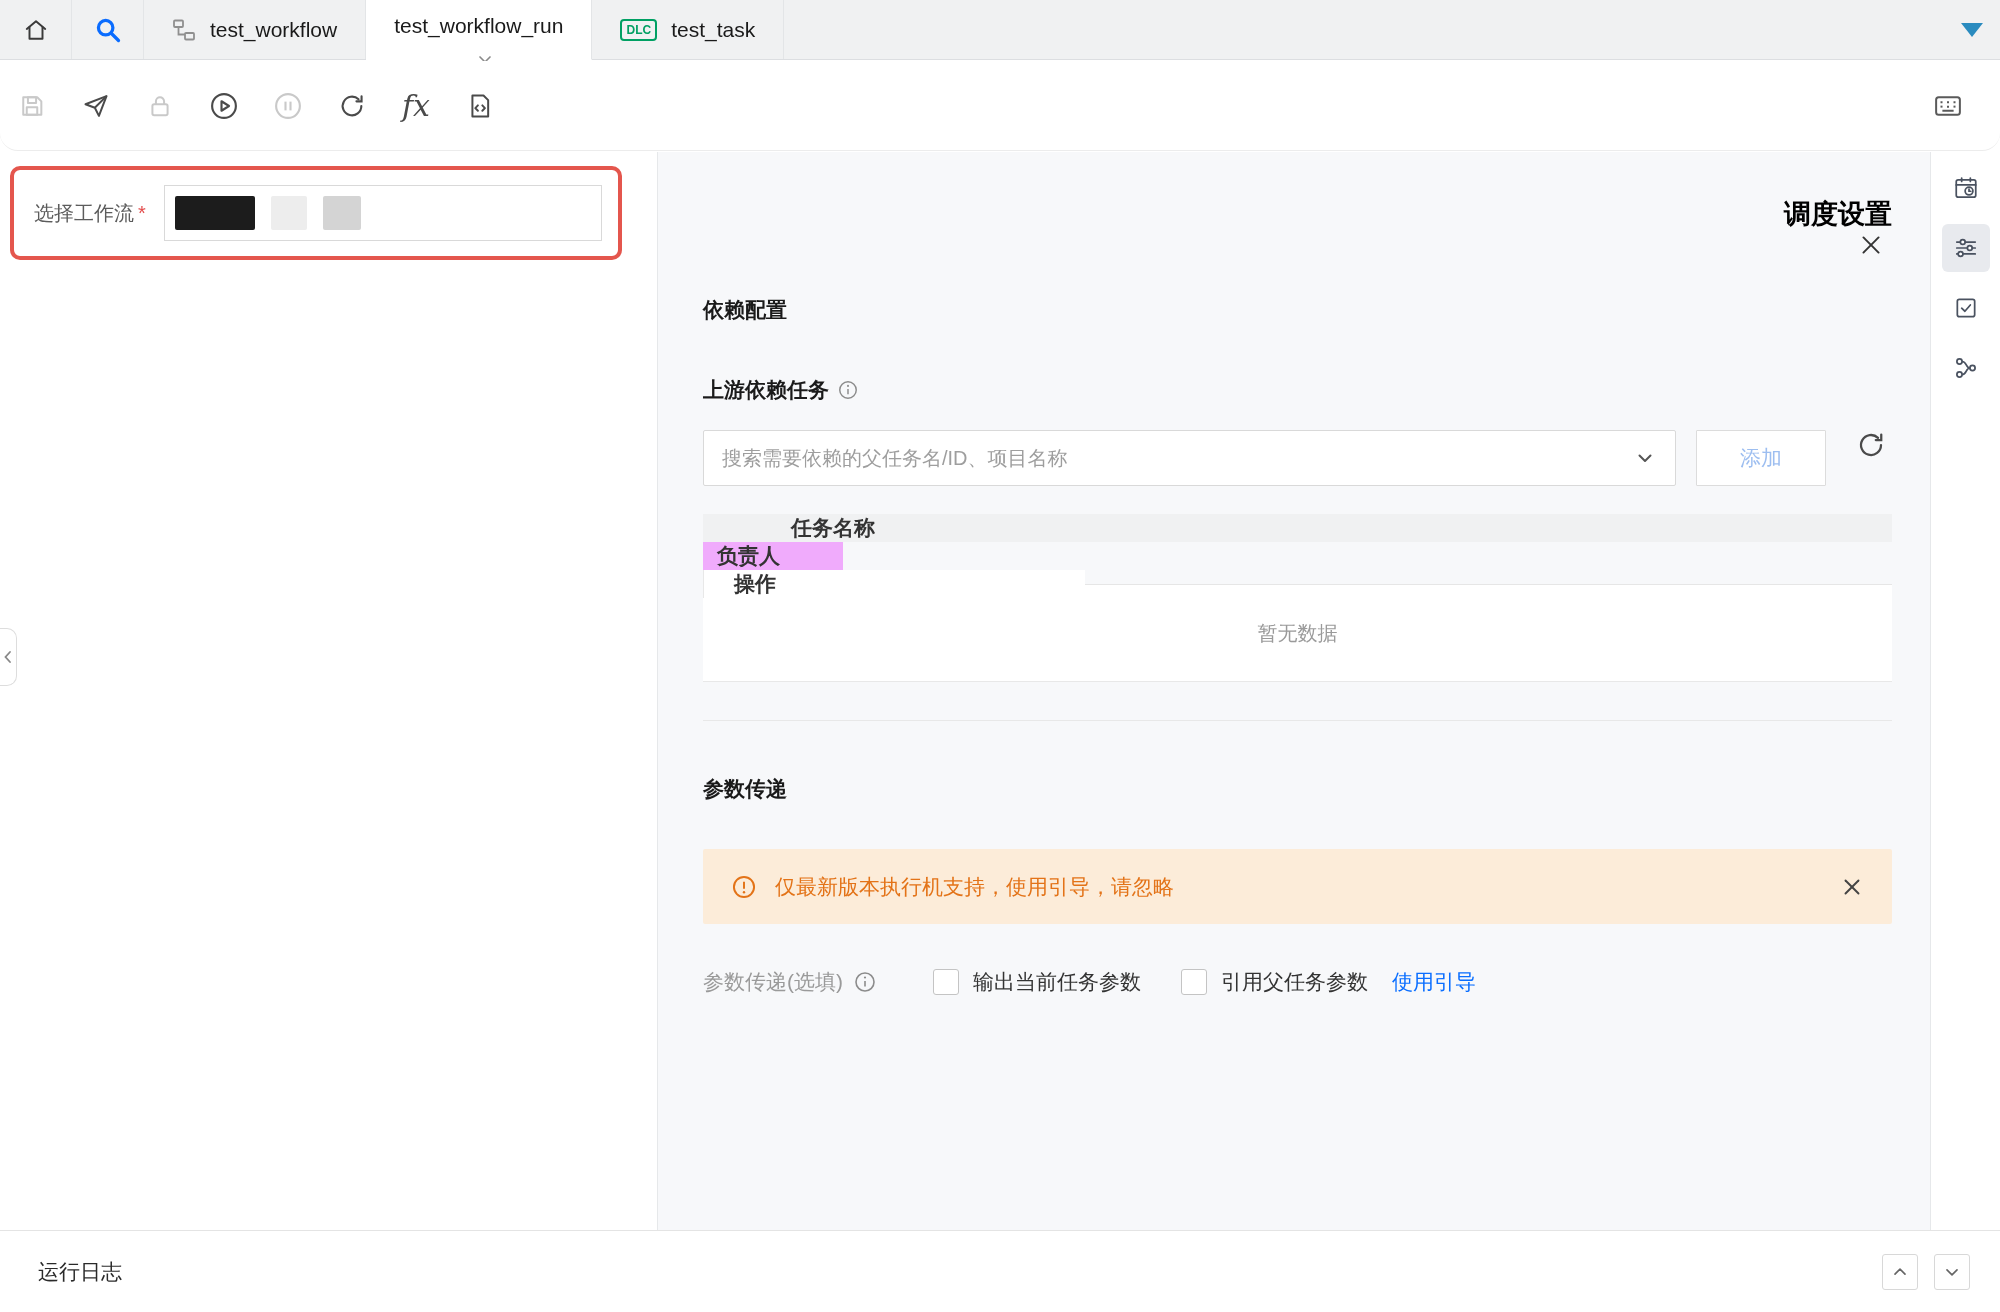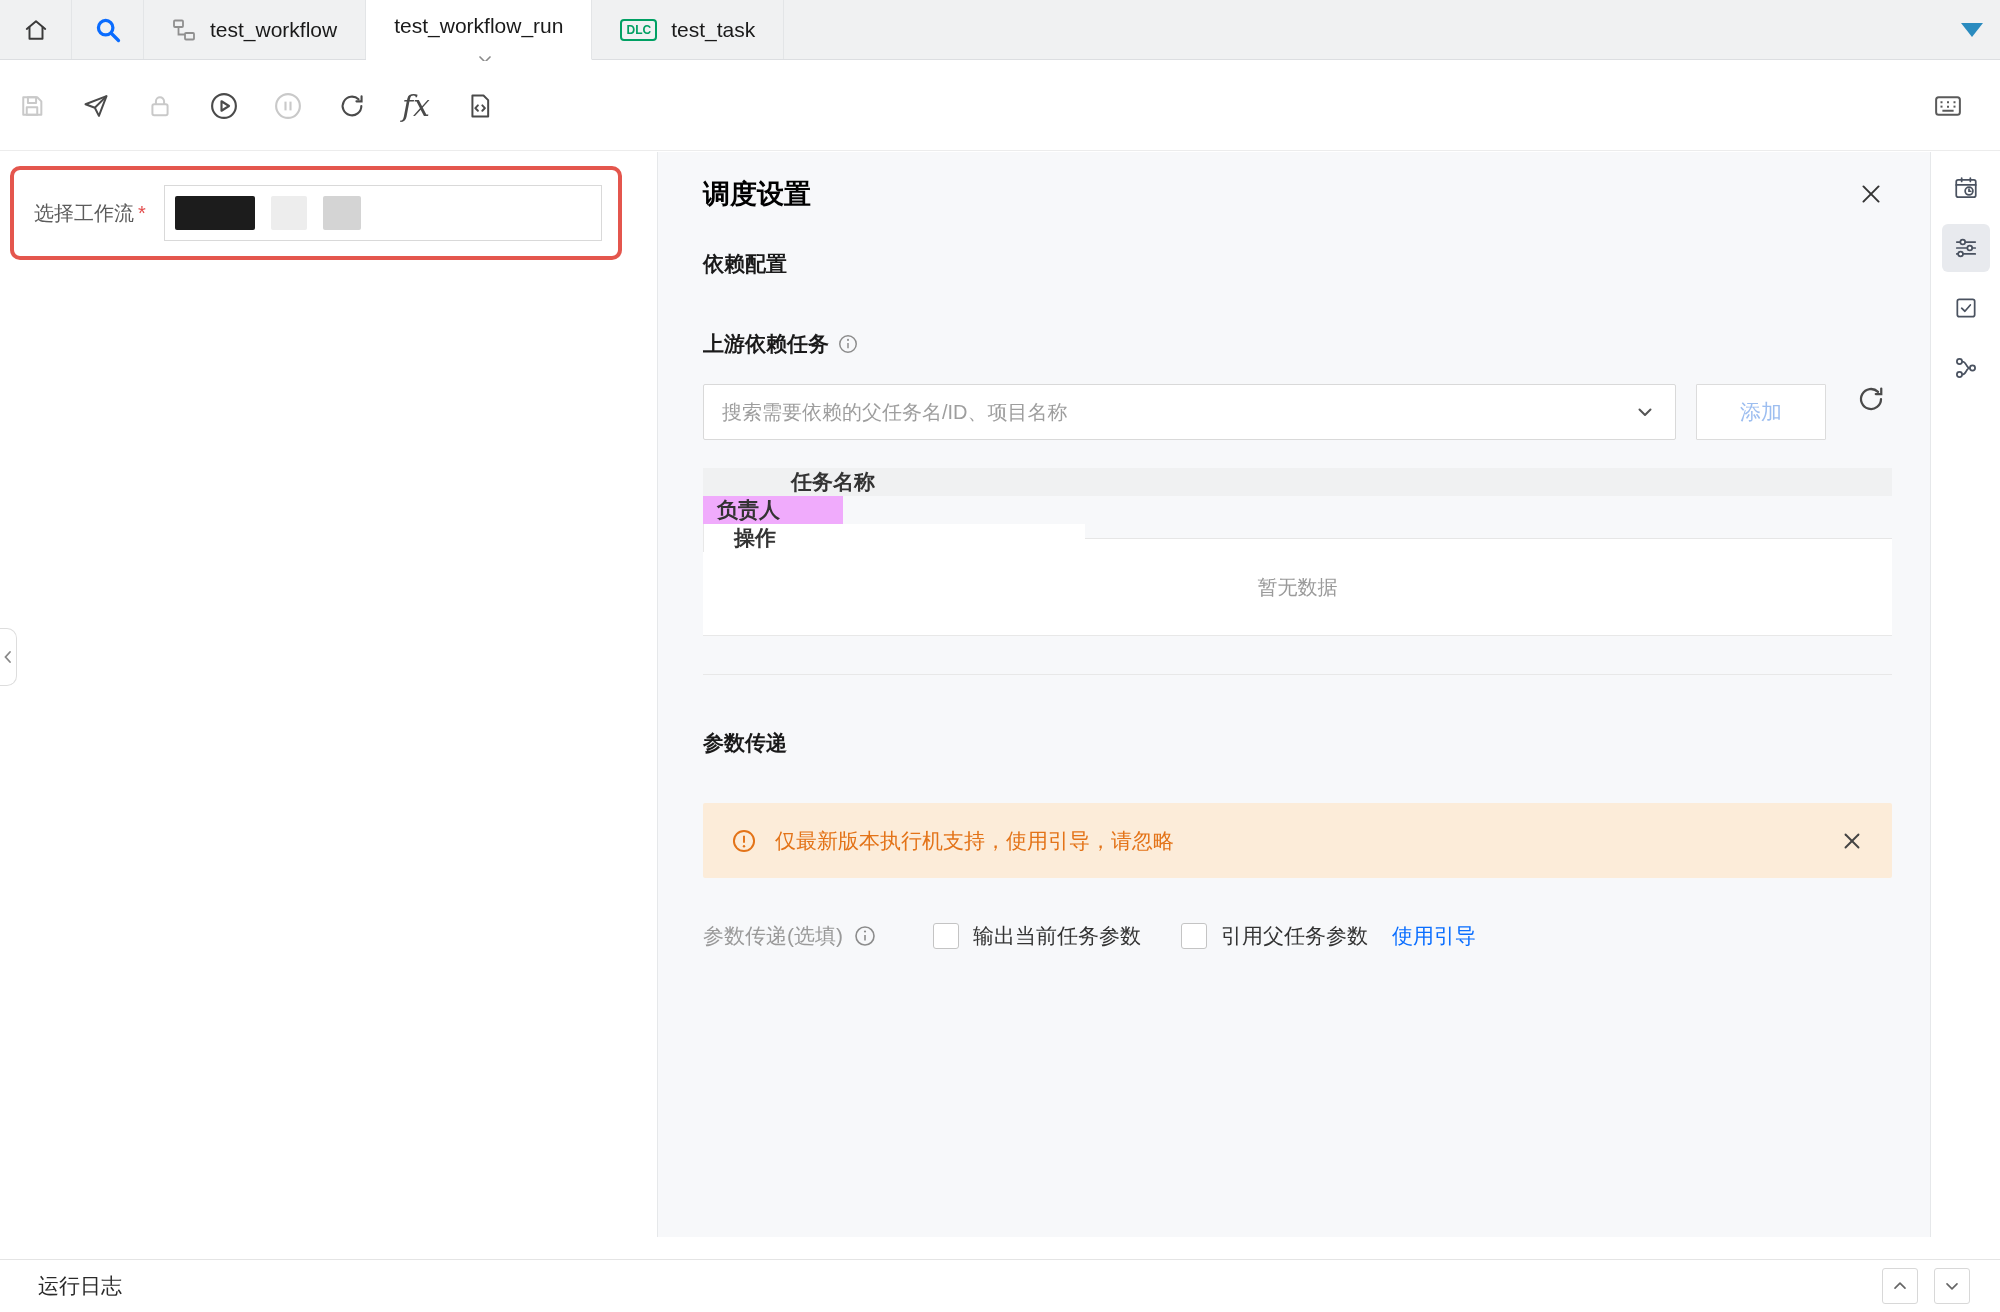--- a/index.html
+++ b/index.html
@@ -11,21 +11,21 @@
   .icon-cell { width:72px; display:flex; align-items:center; justify-content:center; border-right:1px solid #e3e5e7; cursor:pointer; }
   .tab { display:flex; align-items:center; gap:14px; padding:0 28px; border-right:1px solid #e3e5e7; font-size:21px; color:#1a1a1a; cursor:pointer; white-space:nowrap; }
   .tab.active { background:#fff; margin-bottom:-1px; border-bottom:1px solid #fff;flex-direction:column; }
   .tab .close-x { margin-left:12px; display:flex; color:#8a8a8a; }
   .dlc-badge { display:inline-block; border:2px solid #00a063; color:#00a063; border-radius:4px; font-size:12px; font-weight:bold; padding:3px 4px; line-height:1; }
   .tab-spacer { flex:1; }
   .tri-wrap { width:56px; display:flex; align-items:center; justify-content:center; cursor:pointer; }
   .tri { width:0; height:0; border-left:11px solid transparent; border-right:11px solid transparent; border-top:14px solid #2a8bbf; }
 
   
-  .toolbar { position:absolute; top:61px; left:0; right:0; height:90px; background:#fff; border-bottom:1px solid #ececec; display:flex; align-items:center; }
+  .toolbar { position:absolute; top:61px; left:0; right:0; height:90px; background:#fff; border-bottom:1px solid #ececec; display:flex; align-items:center;border-radius:18px; }
   .tool { width:64px; height:64px; display:flex; align-items:center; justify-content:center; cursor:pointer; }
   .c-dark { color:#4a4a4a; }
   .c-dis { color:#c9c9c9; }
   .fx { font-family:"DejaVu Serif","Liberation Serif",serif; font-style:italic; font-size:30px; color:#4a4a4a; }
   .tool-right { position:absolute; right:20px; color:#5a5a5a; }
 
   
   .main { position:absolute; top:152px; bottom:75px; left:0; right:0; display:flex; }
   .canvas { width:658px; background:#fff; border-right:1px solid #e6e8ea; position:relative; }
   .panel { flex:1; background:#f7f8fa; border-right:1px solid #e6e8ea; padding:0 38px 0 45px; overflow:hidden; }
@@ -38,21 +38,21 @@
   .fld-label { font-size:20px; color:#5c5c5c; white-space:nowrap; }
   .req { color:#e34d4d; margin-left:4px; }
   .fld-input { width:438px; height:56px; background:#fff; border:1px solid #d9d9d9; display:flex; align-items:center; gap:16px; padding-left:10px; }
   .blk { height:34px; border-radius:2px; }
   .blk.dark { width:80px; background:#1c1c1c; }
   .blk.light { width:36px; background:#ededed; }
   .blk.mid { width:38px; background:#d4d4d4; }
   .collapse { position:absolute; left:0; top:476px; width:17px; height:58px; background:#fff; border:1px solid #ddd; border-left:none; border-radius:0 10px 10px 0; display:flex; align-items:center; justify-content:center; color:#888; cursor:pointer; }
 
   
-  .p-title-row { display:flex; align-items:center; margin-top:24px; }
+  .p-title-row { display:flex; align-items:flex-end; margin-top:44px;flex-direction:column; }
   .p-title { font-size:27px; font-weight:bold; color:#000; }
   .p-close { margin-left:auto; margin-right:8px; display:flex; color:#333; cursor:pointer; }
   .sec-title { font-size:21px; font-weight:bold; color:#1a1a1a; }
   .sec-dep { margin-top:38px; }
   .up-row { display:flex; align-items:center; gap:8px; margin-top:52px; }
   .info-i { display:flex; color:#8c8c8c; cursor:pointer; }
   .search-row { display:flex; margin-top:26px; gap:20px; }
   .select { flex:0 0 973px; height:56px; background:#fff; border:1px solid #d9d9d9; border-radius:2px; display:flex; align-items:center; padding:0 18px; cursor:pointer; }
   .placeholder { color:#9e9e9e; font-size:20px; }
   .select .chev { margin-left:auto; display:flex; color:#555; }
@@ -70,21 +70,21 @@
   .warn { margin-top:46px; height:75px; background:#fcecd9; border-radius:2px; display:flex; align-items:center; padding:0 28px; gap:18px; font-size:21px; color:#e37318; }
   .warn-close { margin-left:auto; display:flex; color:#444; cursor:pointer; }
   .params-row { margin-top:44px; display:flex; align-items:center; font-size:21px; color:#333; }
   .muted { color:#9a9a9a; }
   .params-row .info-i { margin-left:10px; margin-right:56px; }
   .cb { width:26px; height:26px; border:1px solid #c4c4c4; border-radius:3px; background:#fff; margin-right:14px; flex:0 0 auto; cursor:pointer; }
   .cb-2 { margin-left:40px; }
   .link { color:#0a6eff; margin-left:24px; cursor:pointer; }
 
   
-  .bottombar { position:absolute; left:0; right:0; bottom:0; height:53px; background:#fff; border-top:1px solid #e4e4e4; display:flex; align-items:center; padding:0 30px 0 38px; font-size:21px; color:#2a2a2a; }
+  .bottombar { position:absolute; left:0; right:0; bottom:0; height:82px; background:#fff; border-top:1px solid #e4e4e4; display:flex; align-items:center; padding:0 30px 0 38px; font-size:21px; color:#2a2a2a; }
   .log-btns { margin-left:auto; display:flex; gap:16px; }
   .log-btn { width:36px; height:36px; border:1px solid #d8d8d8; border-radius:3px; background:#fff; display:flex; align-items:center; justify-content:center; color:#666; cursor:pointer; }
 
   svg { display:block; }
 </style>
 </head>
 <body>
 
 <div class="screen">
 

